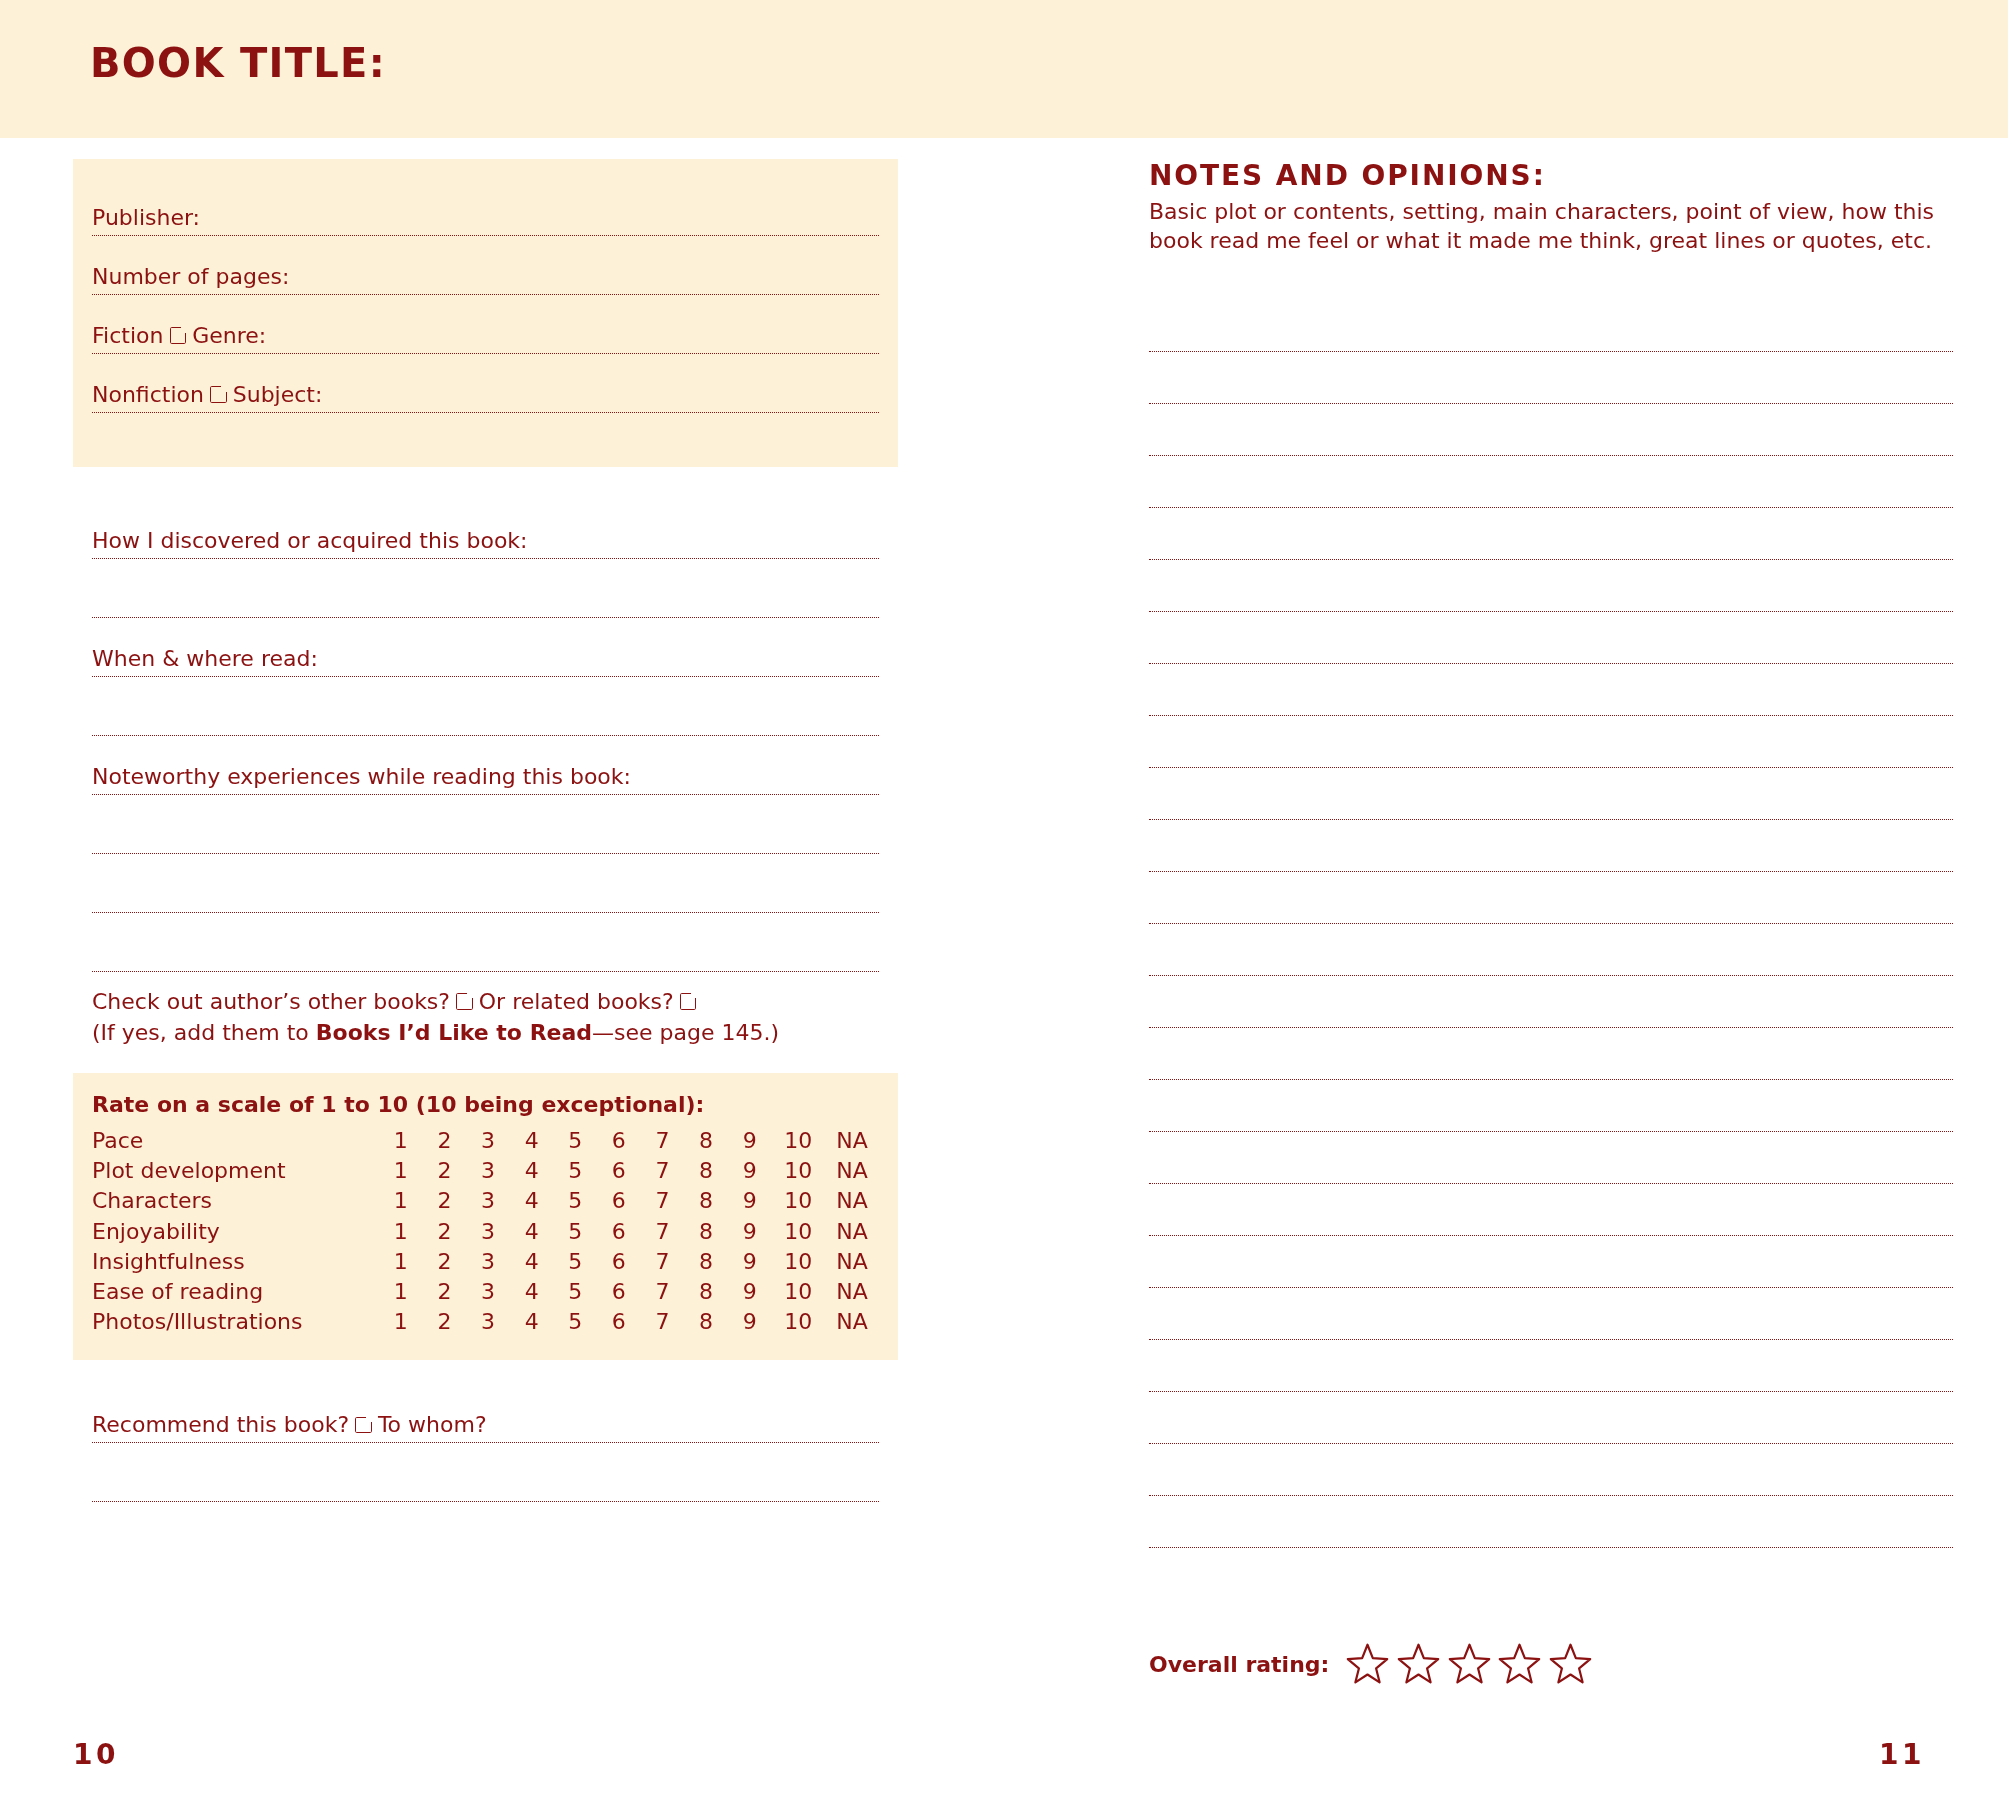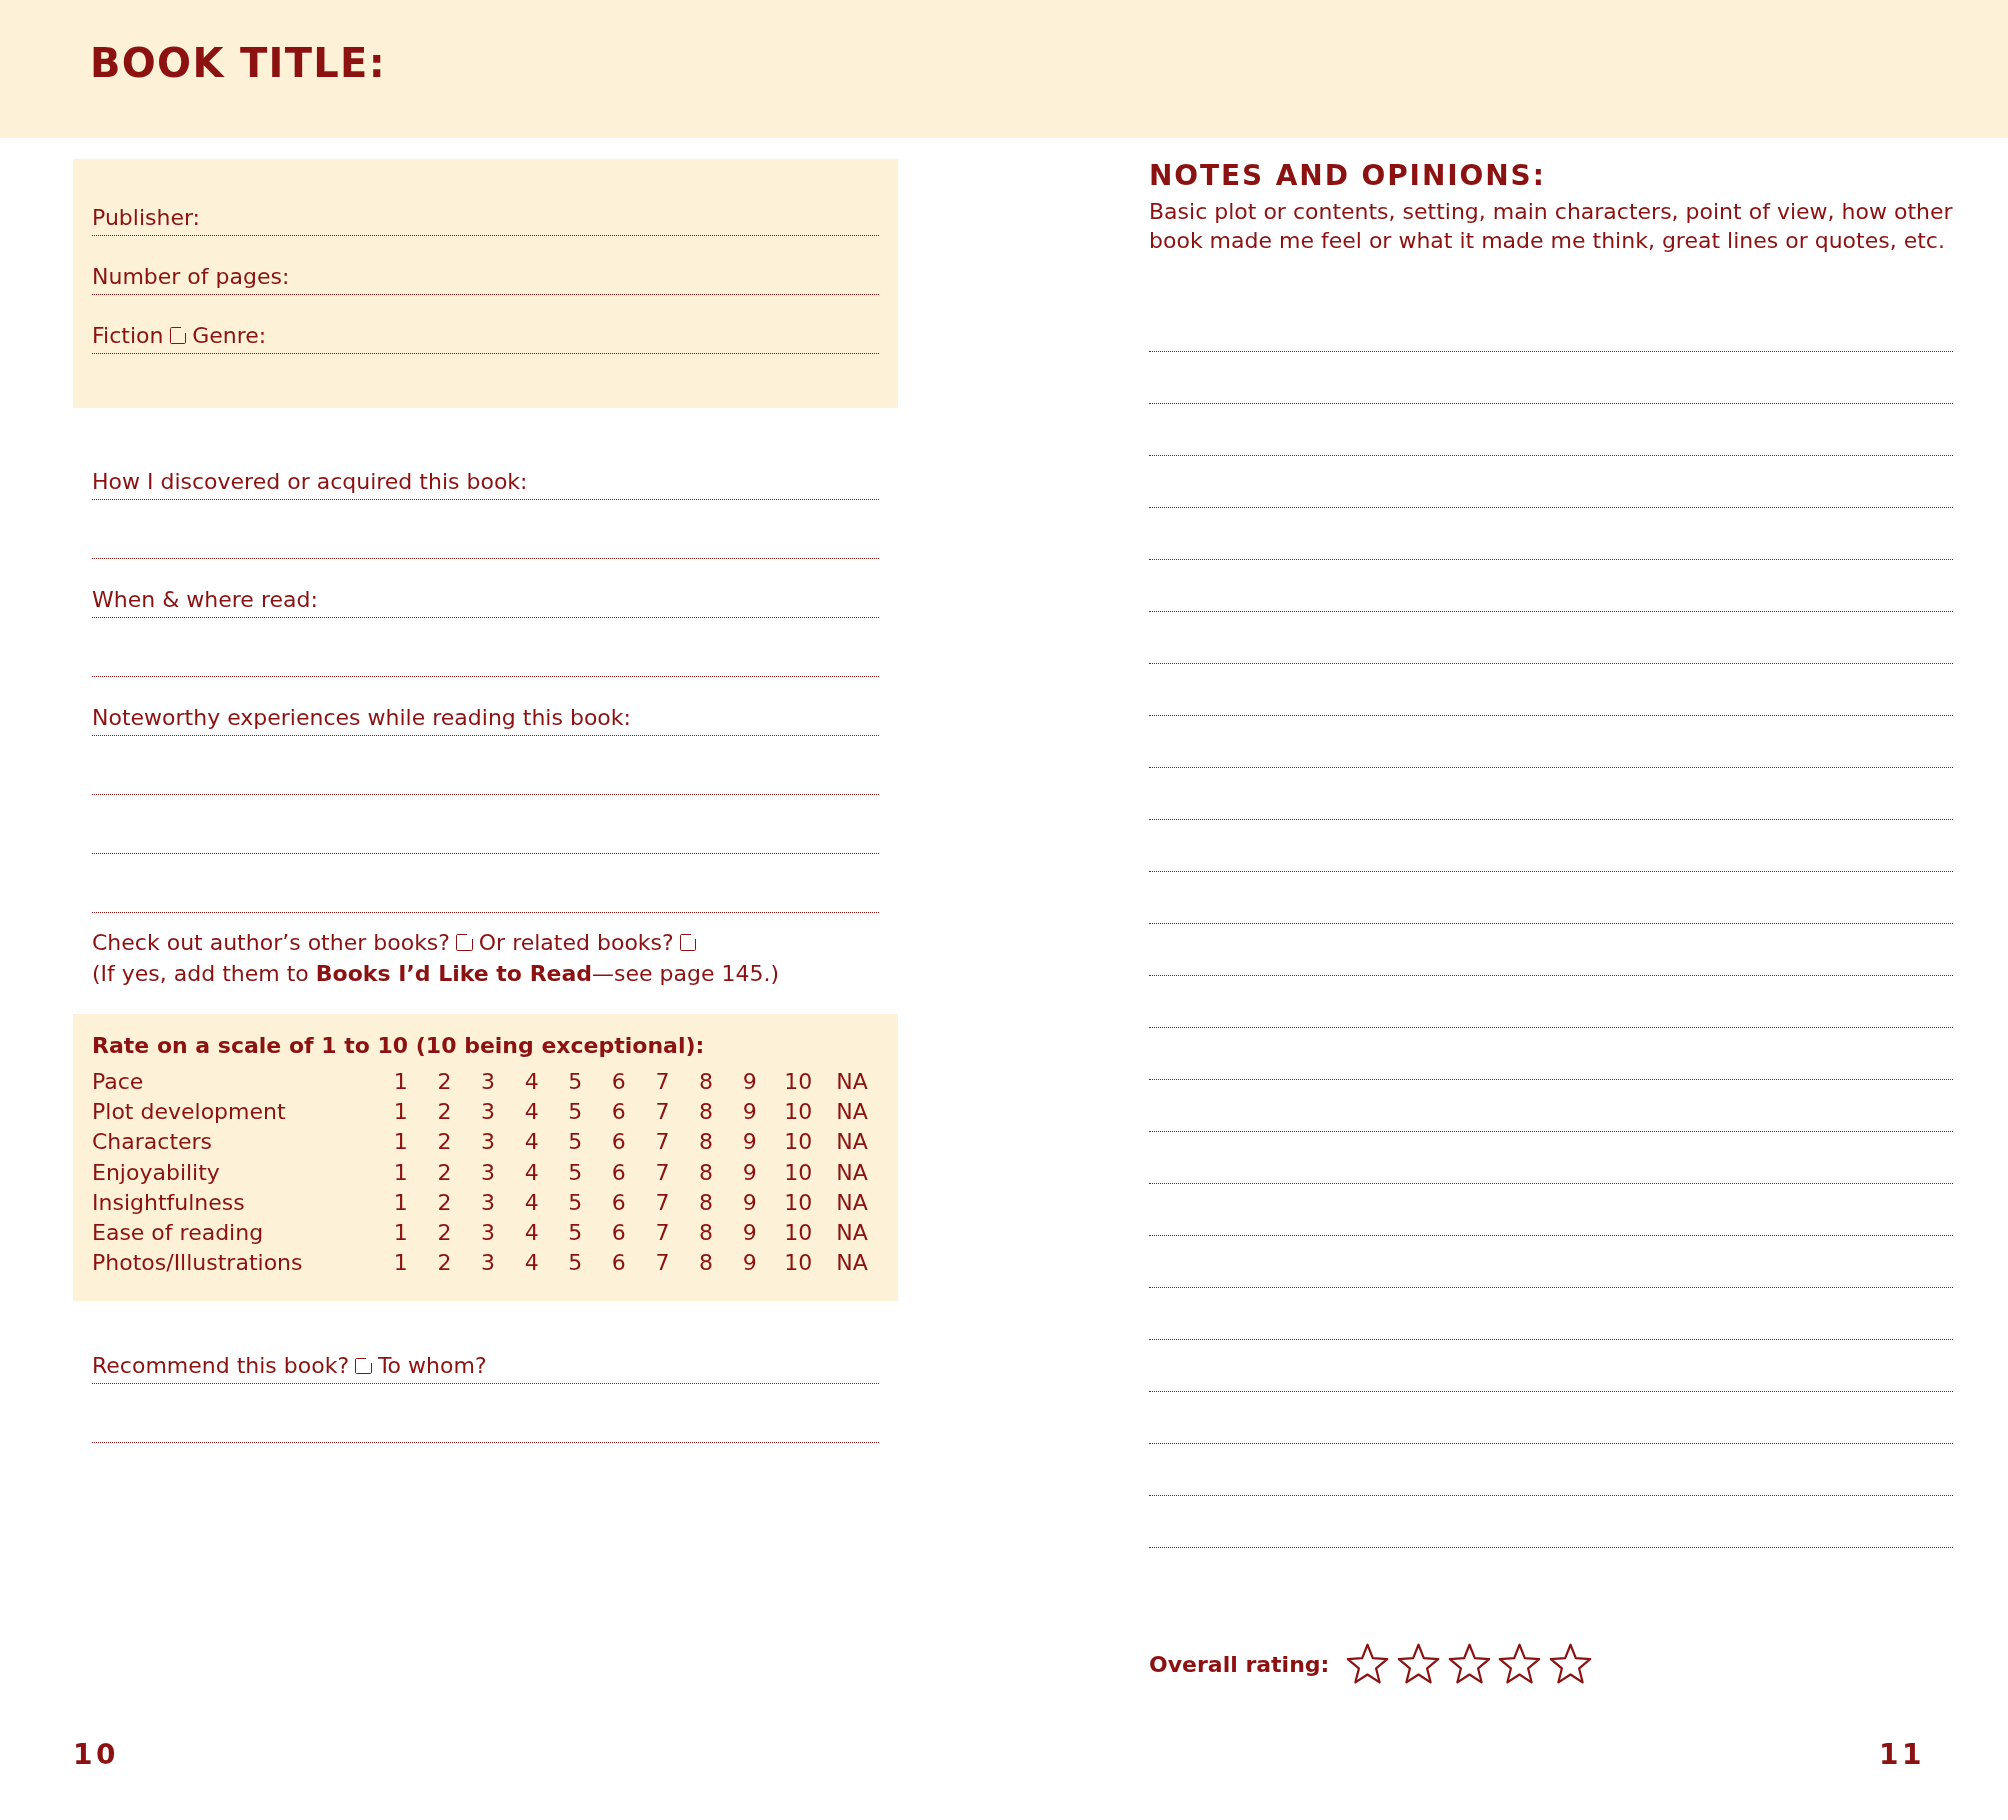--- a/index.html
+++ b/index.html
@@ -215,20 +215,26 @@
         <span class="rule"></span>
       </div>
 
       <div class="fieldline">
         <span class="lbl">
           <span>Fiction</span><span class="checkbox"></span><span>Genre:</span>
         </span>
         <span class="rule"></span>
       </div>
 
+      <div class="fieldline">
+        <span class="lbl">
+          <span>Nonfiction</span><span class="checkbox"></span><span>Subject:</span>
+        </span>
+        <span class="rule"></span>
+      </div>
 
     </div>
 
     <div class="mid-section">
 
       <div class="fieldline">
         <span class="lbl">How I discovered or acquired this book:</span>
         <span class="rule"></span>
       </div>
       <div class="blank-line">
@@ -383,21 +389,21 @@
       </div>
       <div class="blank-line">
         <span class="rule"></span>
       </div>
     </div>
 
   </div>
 
   <div class="right-col">
     <div class="notes-head">NOTES AND OPINIONS:</div>
-    <div class="notes-sub">Basic plot or contents, setting, main characters, point of view, how other book made me feel or what it made me think, great lines or quotes, etc.</div>
+    <div class="notes-sub">Basic plot or contents, setting, main characters, point of view, how this book read me feel or what it made me think, great lines or quotes, etc.</div>
     <div class="notes-lines" id="notes-lines">
         <div class="nline"></div>
         <div class="nline"></div>
         <div class="nline"></div>
         <div class="nline"></div>
         <div class="nline"></div>
         <div class="nline"></div>
         <div class="nline"></div>
         <div class="nline"></div>
         <div class="nline"></div>

